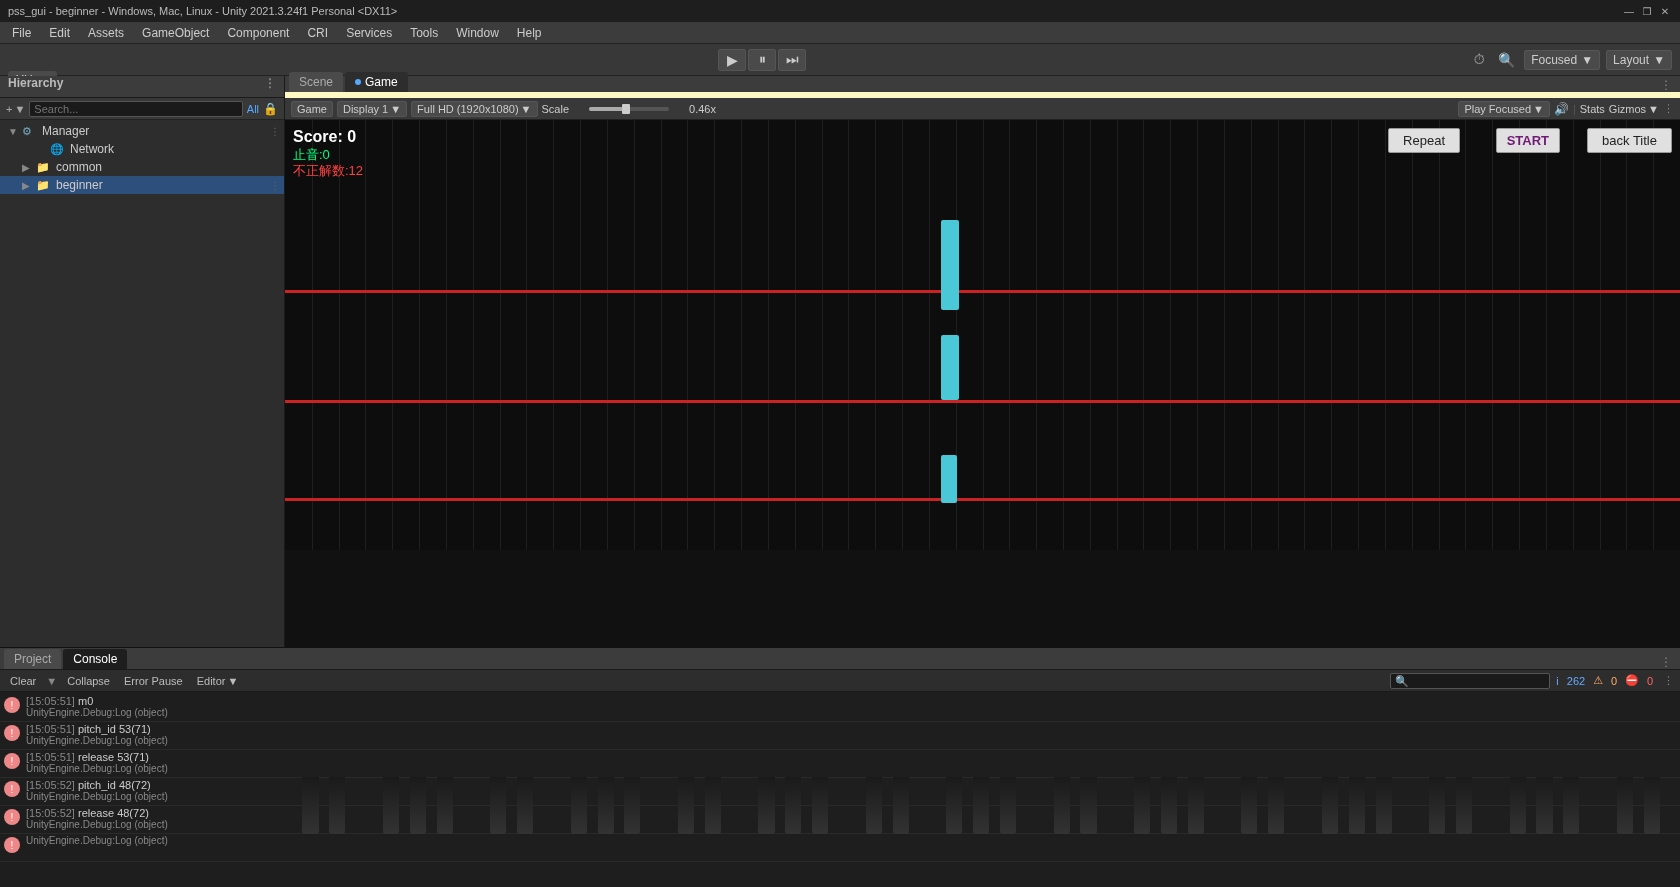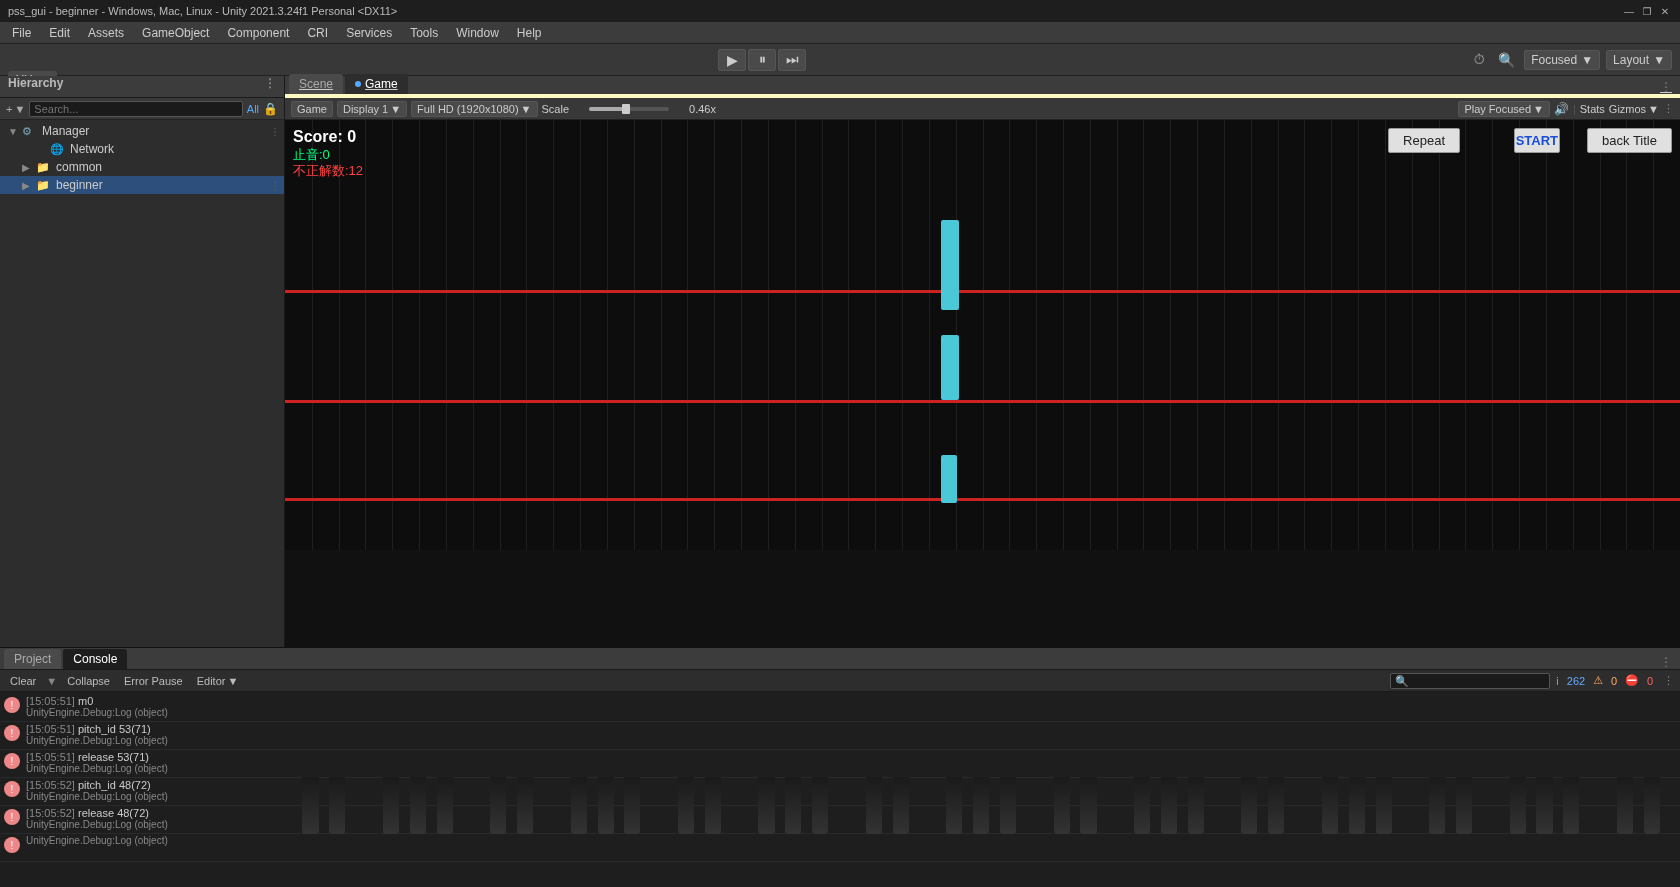--- a/index.html
+++ b/index.html
@@ -165,24 +165,23 @@
       flex-direction: column;
       background: #2d2d2d;
     }
 
     
     #view-tabs {
       height: 22px;
       background: #3c3c3c;
       display: flex;
       align-items: flex-end;
-      border-bottom: 4px solid #fef9c3;
+      border-bottom: 6px solid #fef9c3;
       padding: 0 4px;
       gap: 2px;
-      text-decoration: underline;
     }
     .view-tab {
       height: 20px;
       padding: 0 10px;
       cursor: pointer;
       font-size: 12px;
       color: #aaa;
       border-radius: 3px 3px 0 0;
       display: flex; align-items: center; gap: 4px;
       background: #4a4a4a;
@@ -312,23 +311,23 @@
       position: absolute;
       top: 8px; right: 220px;
       background: #e0e0e0; color: #222;
       border: 1px solid #999;
       padding: 4px 14px; font-size: 13px; cursor: pointer;
       border-radius: 2px;
     }
     .game-btn-start {
       position: absolute;
       top: 8px; right: 120px;
-      background: #e0e0e0; color: #1d4ed8;
+      background: #e0e0e0; color: #701a75;
       border: 1px solid #999;
-      padding: 4px 1px; font-size: 13px; cursor: pointer; font-weight: bold;
+      padding: 4px 10px; font-size: 13px; cursor: pointer; font-weight: bold;
       border-radius: 2px;
     }
     .game-btn-back {
       position: absolute;
       top: 8px; right: 8px;
       background: #e0e0e0; color: #222;
       border: 1px solid #999;
       padding: 4px 14px; font-size: 13px; cursor: pointer;
       border-radius: 2px;
     }

